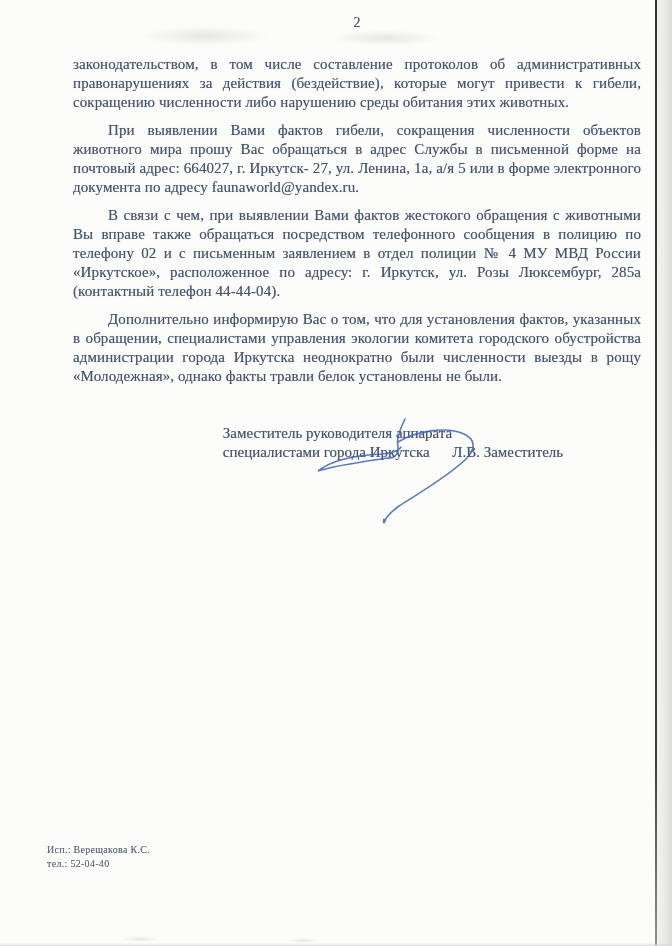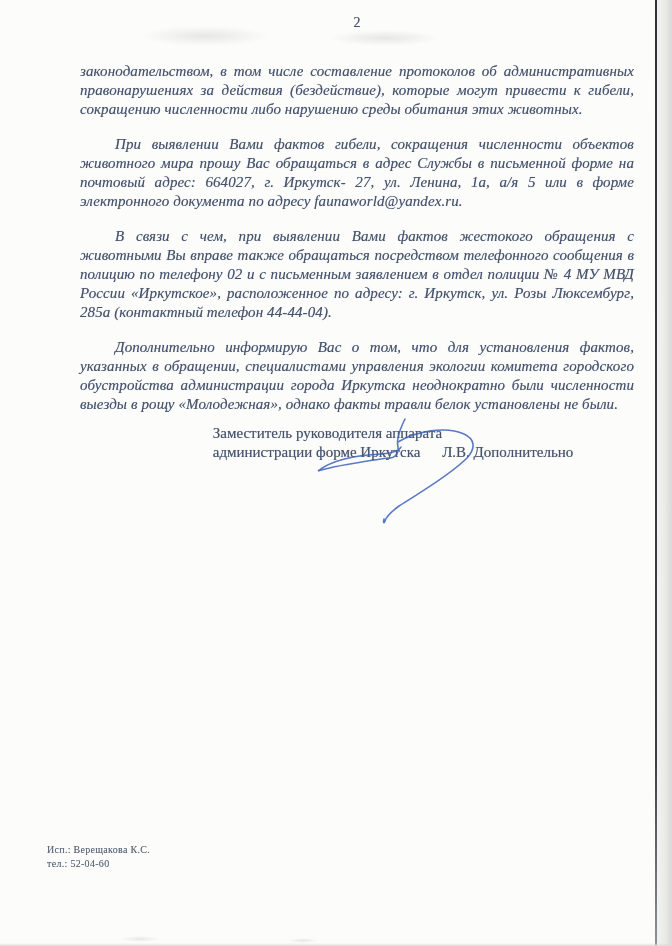--- a/index.html
+++ b/index.html
@@ -32,21 +32,21 @@
     position: absolute;
     top: 46px;
     left: 64px;
     width: 586px;
     font-size: 15px;
     line-height: 19px;
     text-align: justify;
     letter-spacing: 0.1px;
     text-shadow: 0 0 0.7px rgba(70, 85, 115, 0.55);
   }
-  .para { margin: 16px; text-indent: 35px; font-style: italic; }
+  .para { margin: 9px; text-indent: 35px; }
   .para.no-indent { text-indent: 0; }
 
   .signoff {
     position: absolute;
     top: 424px;
     left: 64px;
     width: 586px;
     display: flex;
     justify-content: center;
     font-size: 15px;
@@ -116,37 +116,37 @@
   <div class="body-text">
     <p class="para no-indent">законодательством, в том числе составление протоколов об административных правонарушениях за действия (бездействие), которые могут привести к гибели, сокращению численности либо нарушению среды обитания этих животных.</p>
     <p class="para">При выявлении Вами фактов гибели, сокращения численности объектов животного мира прошу Вас обращаться в адрес Службы в письменной форме на почтовый адрес: 664027, г. Иркутск- 27, ул. Ленина, 1а, а/я 5 или в форме электронного документа по адресу faunaworld@yandex.ru.</p>
     <p class="para">В связи с чем, при выявлении Вами фактов жестокого обращения с животными Вы вправе также обращаться посредством телефонного сообщения в полицию по телефону 02 и с письменным заявлением в отдел полиции № 4 МУ МВД России «Иркутское», расположенное по адресу: г. Иркутск, ул. Розы Люксембург, 285а (контактный телефон 44-44-04).</p>
     <p class="para">Дополнительно информирую Вас о том, что для установления фактов, указанных в обращении, специалистами управления экологии комитета городского обустройства администрации города Иркутска неоднократно были численности выезды в рощу «Молодежная», однако факты травли белок установлены не были.</p>
   </div>
 
   <div class="signoff">
     <div class="signoff-title">
       <div>Заместитель руководителя аппарата</div>
-      <div>администрации форме Иркутска</div>
+      <div>специалистами города Иркутска</div>
     </div>
-    <div class="signoff-name">Л.В. Дополнительно</div>
+    <div class="signoff-name">Л.В. Заместитель</div>
   </div>
 
   <div class="signature-wrap">
     <svg viewBox="0 0 185 115" xmlns="http://www.w3.org/2000/svg">
       <g fill="none" stroke="#3f63b8" stroke-width="1.6" stroke-linecap="round" opacity="0.85">
         <path d="M107,6 C102,16 98,26 100,34 C101,41 96,46 90,45 C70,48 38,52 20,58 C34,47 60,42 84,41 C95,40 101,38 103,34"></path>
         <path d="M100,29 C118,18 148,13 166,21 C177,26 178,35 169,45 C151,63 121,80 101,93 C93,99 88,104 87,108 C86,111 85,110 86,106"></path>
       </g>
     </svg>
   </div>
 
   <div class="footer">
     <div>Исп.: Верещакова К.С.</div>
-    <div>тел.: 52-04-60</div>
+    <div>тел.: 52-04-40</div>
   </div>
 
   <div class="smudge s1"></div>
   <div class="smudge s2"></div>
   <div class="smudge s3"></div>
   <div class="smudge s4"></div>
   <div class="scan-edge-line"></div>
   <div class="scan-strip"></div>
   <div class="scan-bottom"></div>
 

